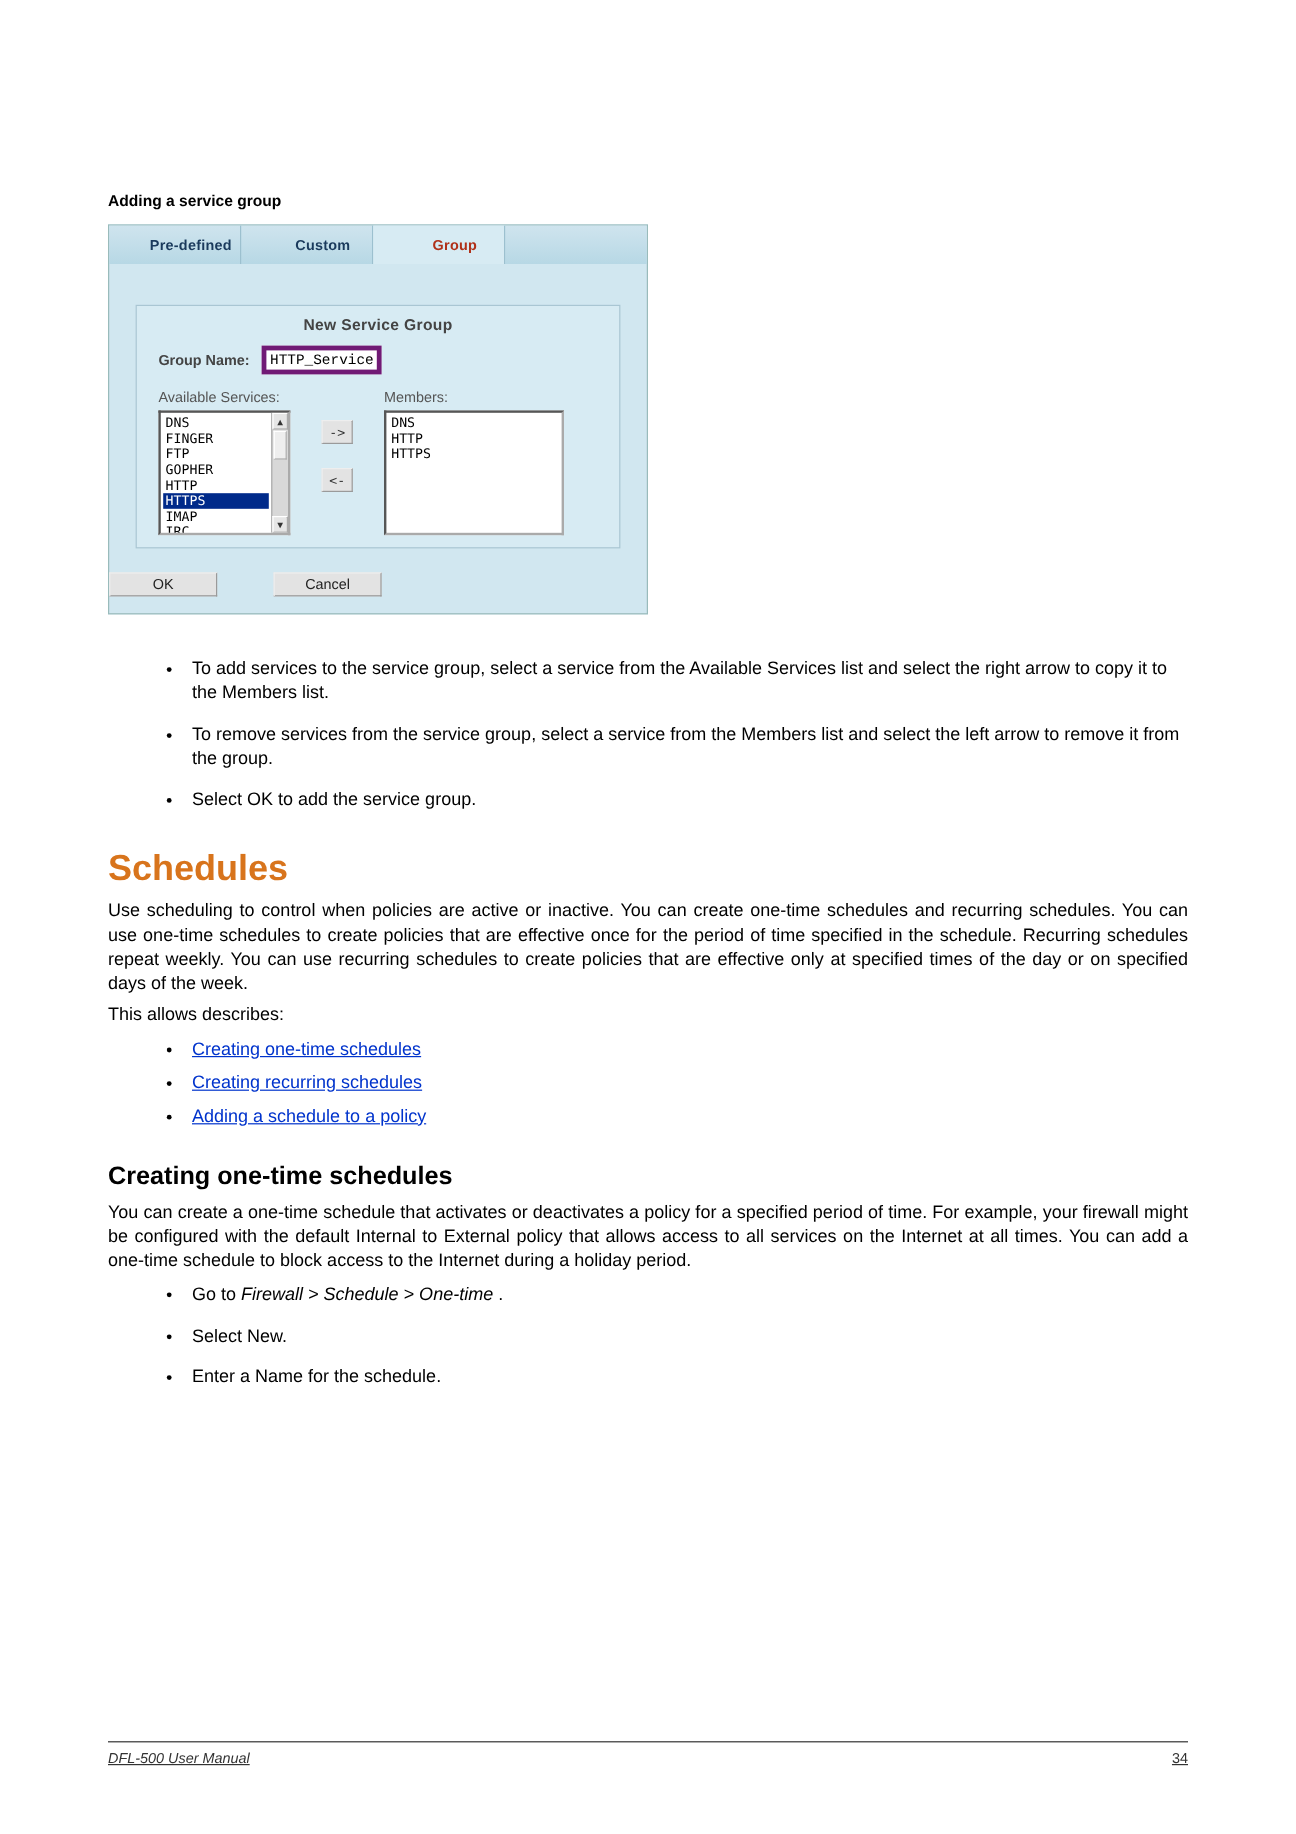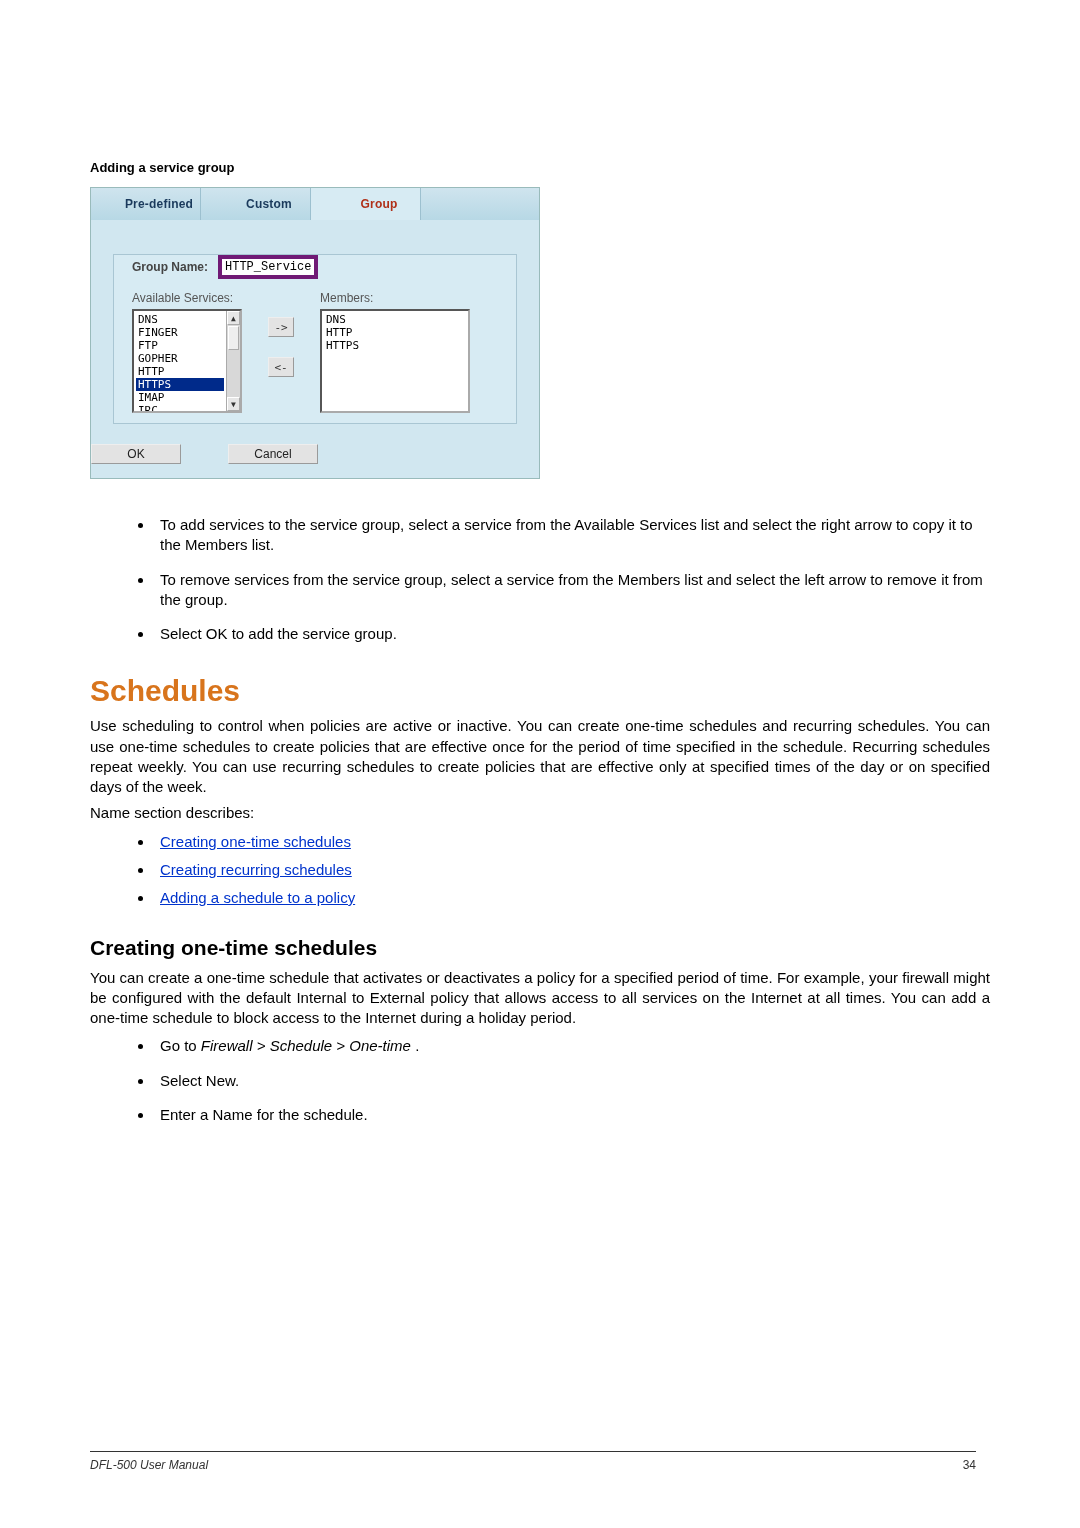--- a/index.html
+++ b/index.html
@@ -153,40 +153,41 @@
   ul.links a { color: #0033cc; text-decoration: underline; }
   h2.sub {
     font-size: 21px; font-weight: bold; color: #000;
     margin: 10px 0 8px 0;
   }
   ul.steps { margin: 8px 0 0 64px; font-size: 15px; line-height: 1.35; }
   ul.steps li { margin-bottom: 14px; padding-left: 6px; }
   .steps em, .steps i { font-style: italic; }
   .steps .subtext { display: block; margin-top: 6px; }
   .footer {
-    position: absolute; left: 90px; right: 104px; bottom: 56px;
+    position: absolute; left: 90px; right: 90px; bottom: 56px;
     border-top: 1px solid #333; padding-top: 6px;
     display: flex; justify-content: space-between;
-    font-size: 12px; color: #333;
+    font-size: 12px; color: #333; text-decoration: underline;
   }
   .footer .left { font-style: italic; }
 </style>
 </head>
 <body>
 
 <div class="caption">Adding a service group</div>
 
 <div class="figure">
   <div class="tabbar">
     <div class="tab">Pre-defined</div>
     <div class="tab">Custom</div>
     <div class="tab active">Group</div>
   </div>
 
   <div class="panel">
+    <div class="panel-title">New Service Group</div>
 
     <div class="row-name">
       <label>Group Name:</label>
       <input type="text" value="HTTP_Services" style="">
     </div>
 
     <div class="lists">
       <div class="listcol">
         <div class="lbl">Available Services:</div>
         <div class="listbox withscroll">
@@ -230,21 +231,21 @@
 </div>
 
 <ul class="body">
   <li>To add services to the service group, select a service from the Available Services list and select the right arrow to copy it to the Members list.</li>
   <li>To remove services from the service group, select a service from the Members list and select the left arrow to remove it from the group.</li>
   <li>Select OK to add the service group.</li>
 </ul>
 
 <h1 class="schedules">Schedules</h1>
 <p class="para">Use scheduling to control when policies are active or inactive. You can create one-time schedules and recurring schedules. You can use one-time schedules to create policies that are effective once for the period of time specified in the schedule. Recurring schedules repeat weekly. You can use recurring schedules to create policies that are effective only at specified times of the day or on specified days of the week.</p>
-<p class="para lead">Name section describes:</p>
+<p class="para lead">This allows describes:</p>
 
 <ul class="links">
   <li><a href="#">Creating one-time schedules</a></li>
   <li><a href="#">Creating recurring schedules</a></li>
   <li><a href="#">Adding a schedule to a policy</a></li>
 </ul>
 
 <h2 class="sub">Creating one-time schedules</h2>
 <p class="para">You can create a one-time schedule that activates or deactivates a policy for a specified period of time. For example, your firewall might be configured with the default Internal to External policy that allows access to all services on the Internet at all times. You can add a one-time schedule to block access to the Internet during a holiday period.</p>
 

